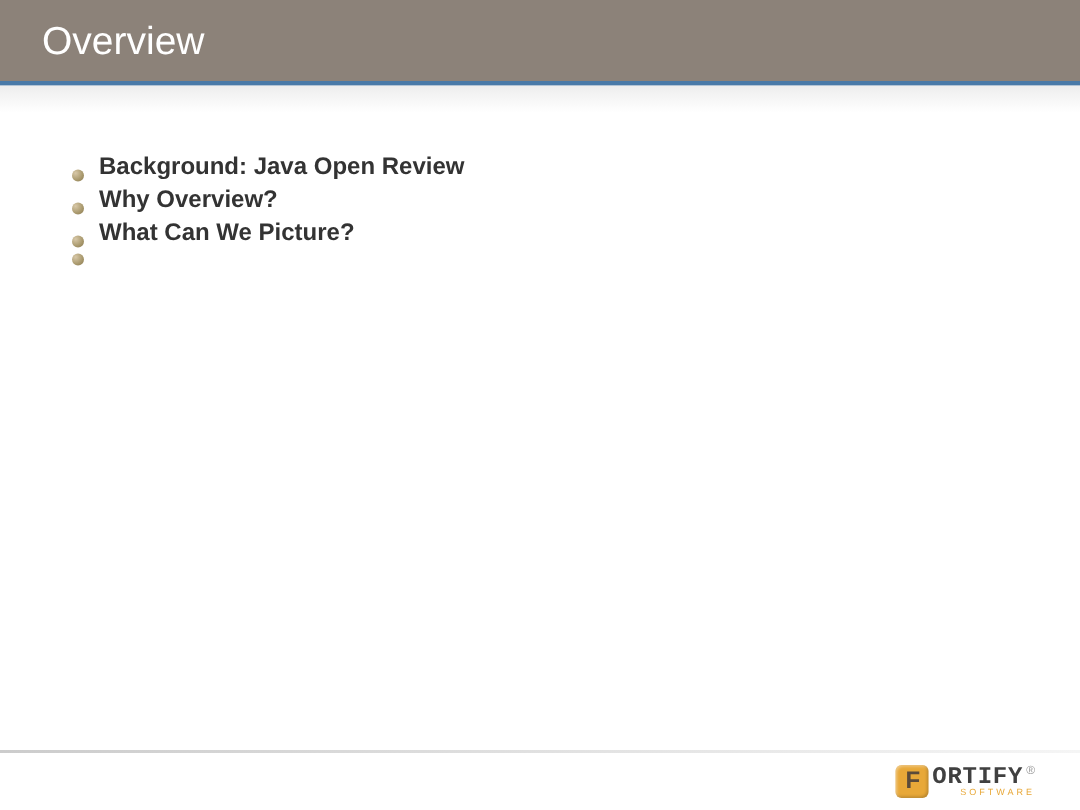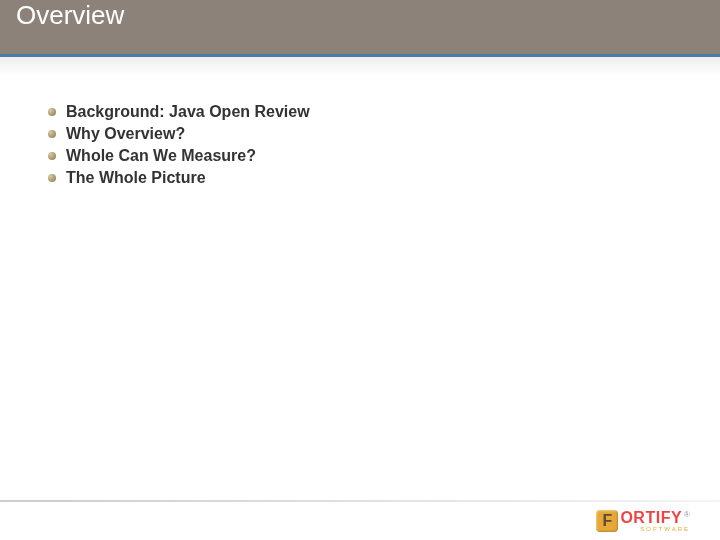--- a/index.html
+++ b/index.html
@@ -12,21 +12,22 @@
       height: 540px;
       background: #ffffff;
       font-family: Arial, Helvetica, sans-serif;
       position: relative;
       overflow: hidden;
     }
     .header {
       background: #8c8279;
       height: 54px;
       display: flex;
-      padding-left: 16px;
+      align-items: center;
+      padding-left: 28px;
     }
     .header-title {
       color: #ffffff;
       font-size: 26px;
       font-weight: normal;
     }
     .header-underline {
       height: 3px;
       background: #4a7aa8;
       margin-top: 0;
@@ -36,21 +37,21 @@
       background: linear-gradient(to bottom, rgba(220,220,220,0.5), rgba(255,255,255,0));
     }
     .content {
       padding: 28px 18px 0 48px;
     }
     .bullet-list {
       list-style: none;
     }
     .bullet-item {
       display: flex;
-      align-items: center;
+      align-items: flex-end;
       margin-bottom: 4px;
     }
     .bullet {
       width: 8px;
       height: 8px;
       border-radius: 50%;
       background: radial-gradient(circle at 30% 30%, #d8c8a8, #a8986c 60%, #887850);
       margin-right: 10px;
       flex-shrink: 0;
     }
@@ -100,21 +101,22 @@
       flex-direction: column;
       line-height: 1;
     }
     .logo-text {
       font-size: 16px;
       color: #666666;
       letter-spacing: 0.5px;
     }
     .logo-text-bold {
       font-weight: bold;
-      color: #ef4444;
+      color: #404040;
+      font-family: Liberation Mono, monospace;
     }
     .logo-sub {
       font-size: 6px;
       color: #e8a838;
       letter-spacing: 2px;
       text-align: right;
     }
     .logo-tm {
       font-size: 8px;
       color: #999;
@@ -136,25 +138,24 @@
     <li class="bullet-item">
       <span class="bullet"></span>
       <span class="bullet-text">Background: Java Open Review</span>
     </li>
     <li class="bullet-item">
       <span class="bullet"></span>
       <span class="bullet-text">Why Overview?</span>
     </li>
     <li class="bullet-item">
       <span class="bullet"></span>
-      <span class="bullet-text">Whole Can We Measure?</span>
+      <span class="bullet-text">What Can We Picture?</span>
     </li>
     <li class="bullet-item">
       <span class="bullet"></span>
-      <span class="bullet-text">The Whole Picture</span>
     </li>
   </ul>
 </div>
 
 <div class="footer">
   <div class="footer-line"></div>
   <div class="footer-content">
     <div class="logo">
       <div class="logo-icon">
         <span>F</span>

